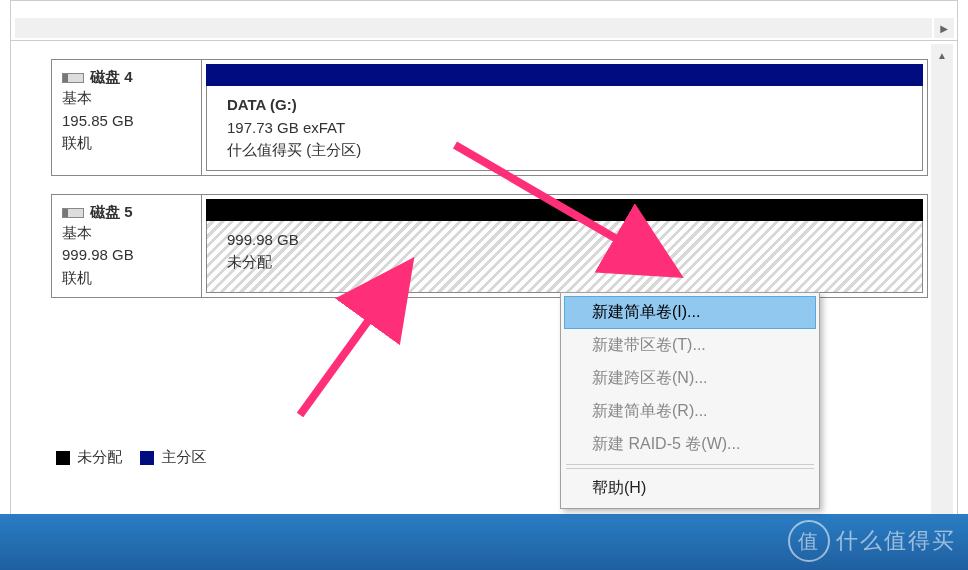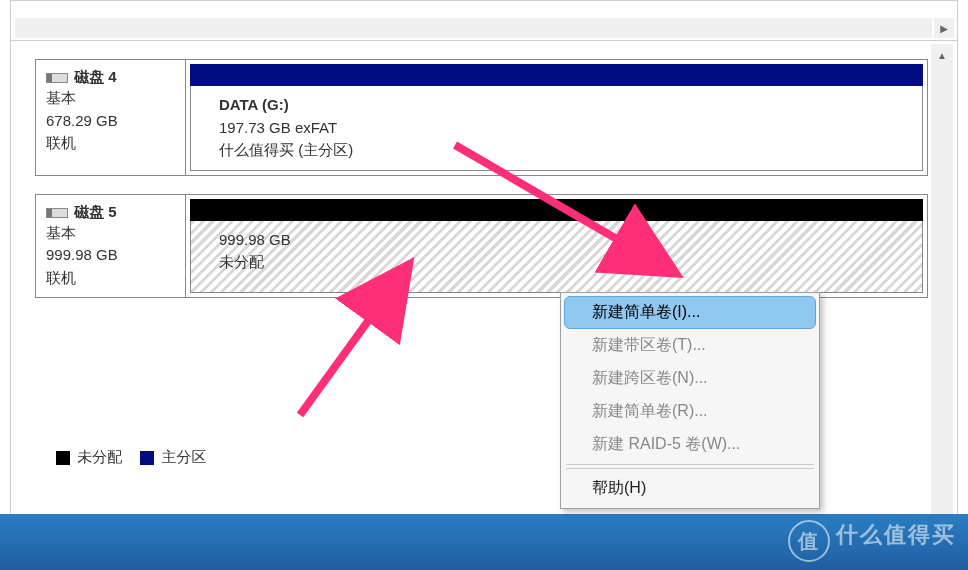--- a/index.html
+++ b/index.html
@@ -34,21 +34,21 @@
 .top-scroll-btn {
   position: absolute;
   right: 3px; bottom: 2px;
   width: 20px; height: 20px;
   background: #f0f0f0;
   display: flex; align-items: center; justify-content: center;
   font-size: 10px; color: #666;
 }
 .disks-container {
   position: absolute;
-  left: 24px; right: 29px; top: 58px;
+  left: 40px; right: 29px; top: 58px;
   height: 400px;
 }
 .right-scroll {
   position: absolute;
   right: 4px; top: 43px; bottom: 4px; width: 22px;
   background: #f0f0f0;
 }
 .right-scroll-btn {
   width: 100%; height: 22px;
   display: flex; align-items: center; justify-content: center;
@@ -89,21 +89,21 @@
   width: 100%;
 }
 .vol-header.primary { background: #000c7f; }
 .vol-header.unalloc {
   background: #000;
 }
 .vol-body {
   flex: 1;
   border: 1px solid #888;
   border-top: none;
-  padding: 8px 28px;
+  padding: 8px 20px;
 }
 .vol-body.hatched {
   background: repeating-linear-gradient(
     -45deg,
     #fff, #fff 4px, #d8d8d8 4px, #d8d8d8 7px
   );
 }
 .vol-name { font-weight: bold; }
 .vol-body div { line-height: 1.5; }
 .legend {
@@ -129,21 +129,21 @@
   box-shadow: 3px 3px 6px rgba(0,0,0,0.25);
   padding: 3px;
   z-index: 10;
 }
 .menu-item {
   padding: 6px 28px;
   color: #888;
   font-size: 16px;
   cursor: default;
 }
-.menu-item.enabled { color: #222; border-radius: 6px; }
+.menu-item.enabled { color: #222; }
 .menu-item.highlight {
   background: #91c8f0;
   color: #000;
   border: 1px solid #5aa8dd;
   padding: 5px 27px;
 }
 .menu-sep {
   height: 1px; background: #ccc; margin: 3px 2px;
 }
 
@@ -154,24 +154,24 @@
 }
 .bottom-band {
   position: absolute;
   left: 0; right: 0; bottom: 0;
   height: 56px;
   background: linear-gradient(#2a7dc4, #1f5fa0);
 }
 .watermark {
   position: absolute;
   right: 12px; bottom: 8px;
-  display: flex; align-items: flex-start;
+  display: flex; align-items: center;
   color: rgba(255,255,255,0.55);
   font-size: 22px;
-  font-weight: bold;
+  font-weight: normal;
   letter-spacing: 2px;
   z-index: 2;
 }
 .wm-circle {
   width: 42px; height: 42px;
   border: 2px solid rgba(255,255,255,0.55);
   border-radius: 50%;
   display: flex; align-items: center; justify-content: center;
   font-size: 20px; margin-right: 6px;
 }
@@ -194,21 +194,21 @@
   <div class="disks-container">
 
     <div class="disk-row">
       <div class="disk-left">
         <div class="disk-title">
           <span class="disk-icon"></span>
           <span>磁盘 4</span>
         </div>
         <div class="disk-meta">
           <div>基本</div>
-          <div>678.29 GB</div>
+          <div>195.85 GB</div>
           <div>联机</div>
         </div>
       </div>
       <div class="disk-right">
         <div class="vol-header primary"></div>
         <div class="vol-body">
           <div class="vol-name">DATA  (G:)</div>
           <div>197.73 GB exFAT</div>
           <div>什么值得买 (主分区)</div>
         </div>

